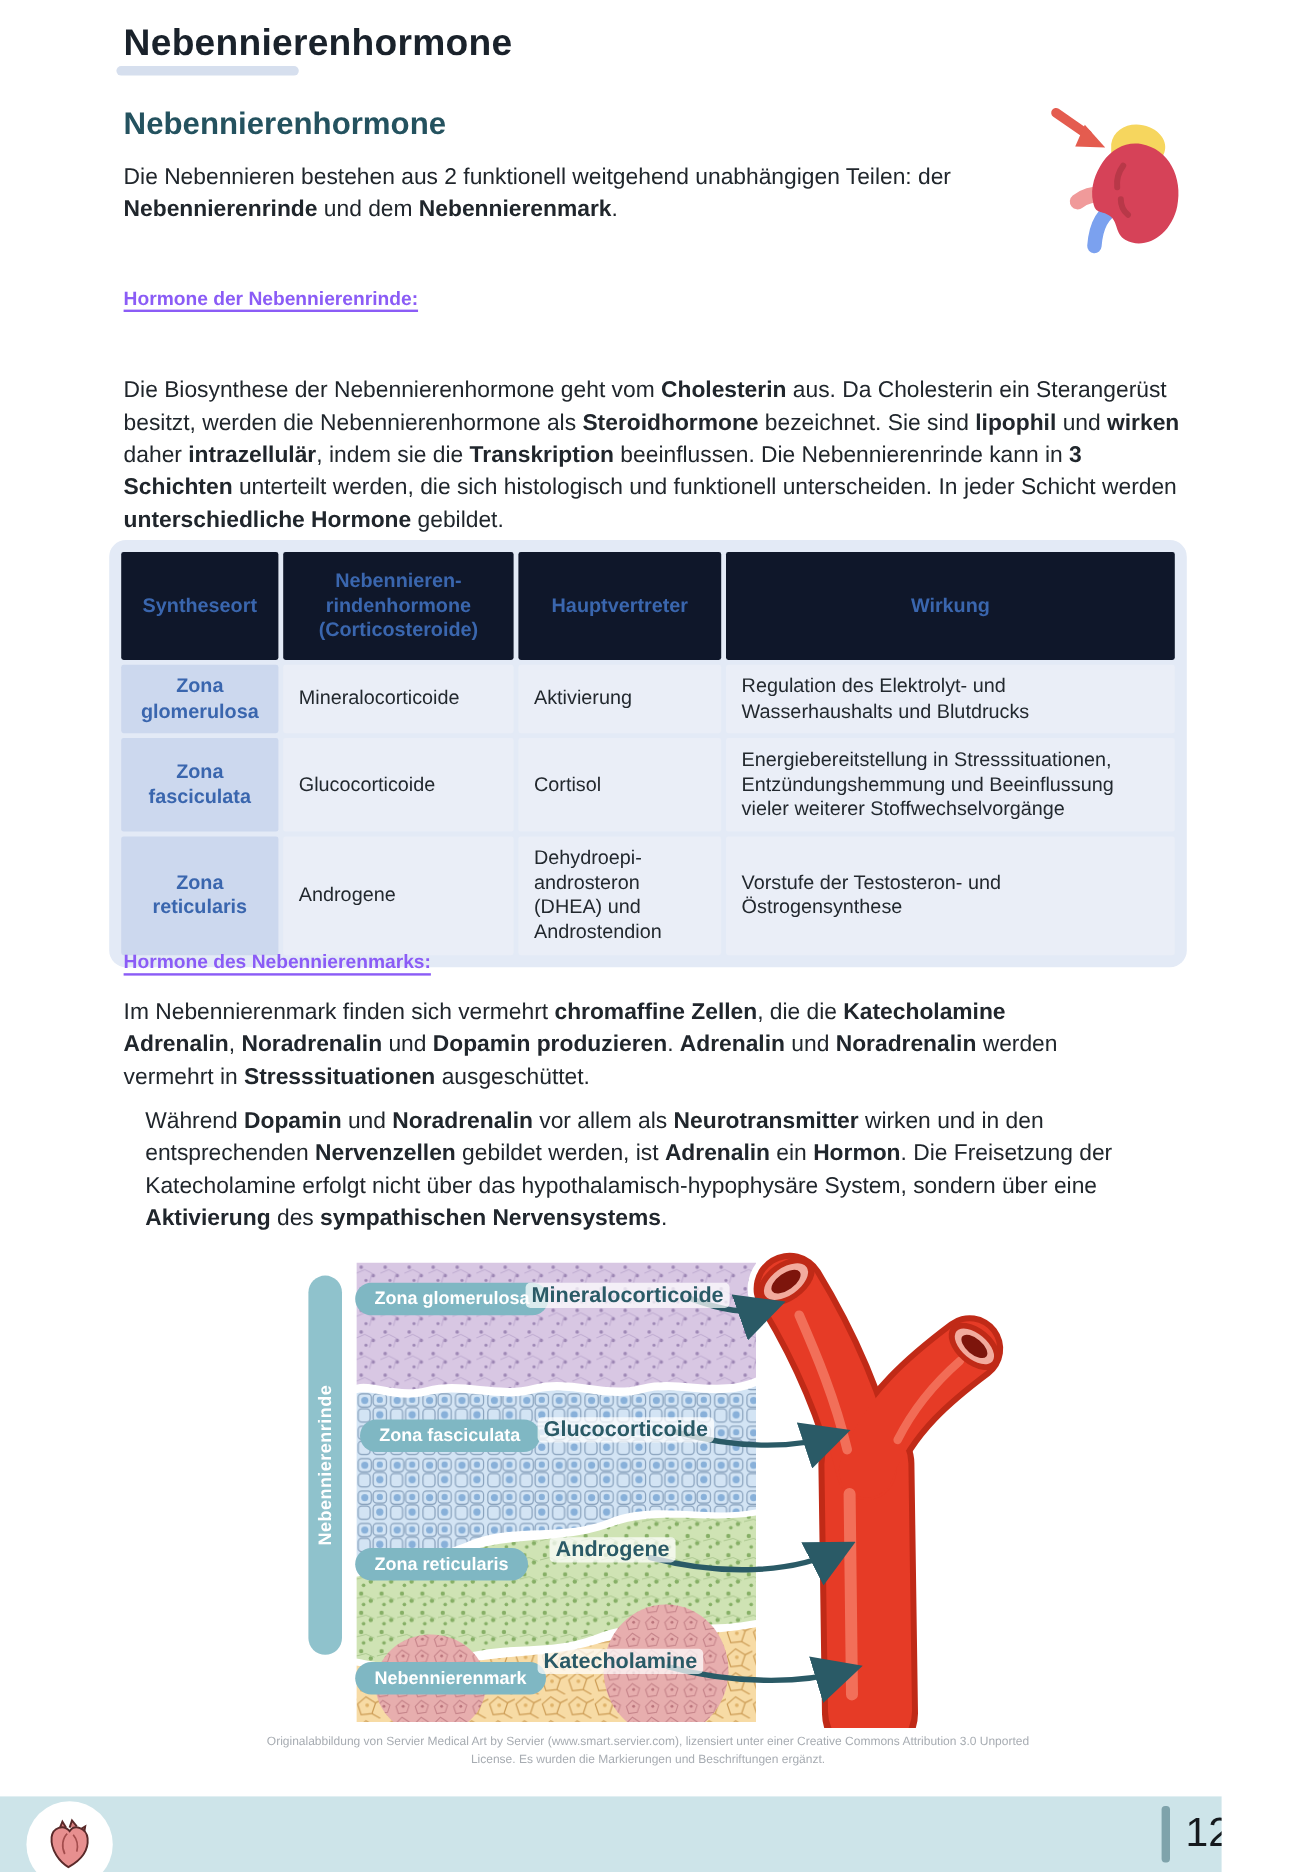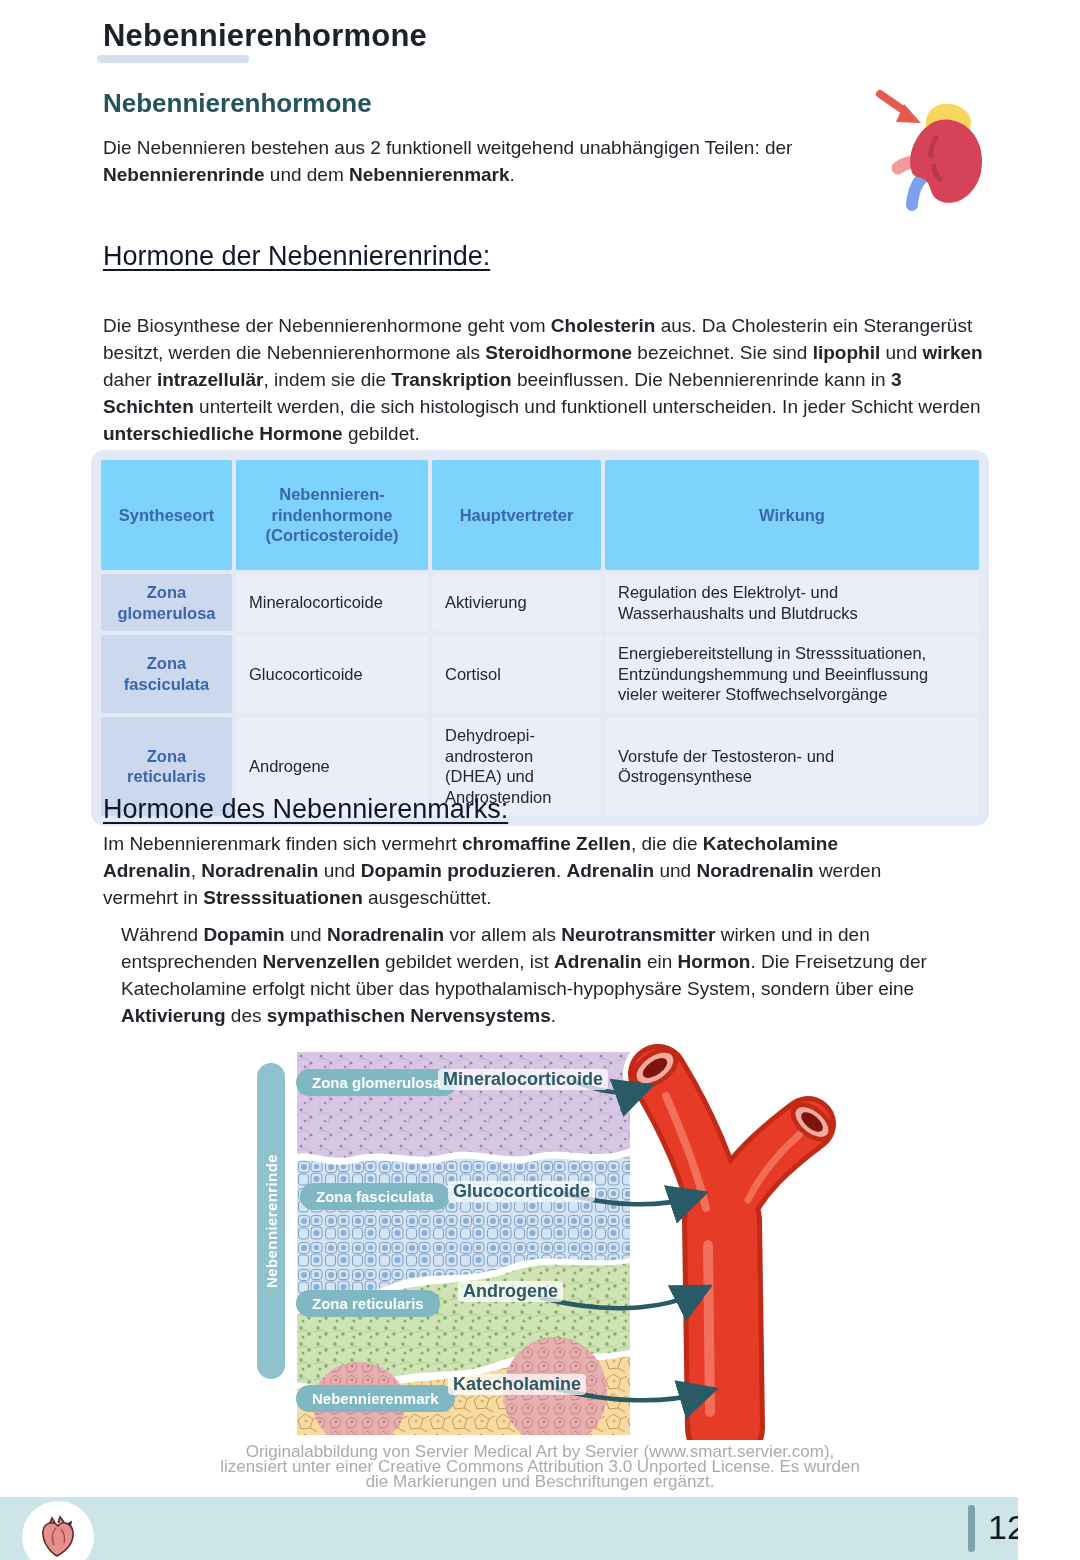--- a/index.html
+++ b/index.html
@@ -4,56 +4,56 @@
 <style>
   html,body{margin:0;padding:0;background:#fff;}
   .page{position:relative;width:1018px;height:1560px;background:#fff;overflow:hidden;
         font-family:"Liberation Sans",sans-serif;color:#21272e;}
   .abs{position:absolute;}
 
   
   .h1{left:103px;top:18px;font-size:31px;font-weight:bold;color:#1a222b;letter-spacing:.2px;}
   .h1bar{left:97px;top:55px;width:152px;height:8px;background:#d6dfee;border-radius:4px;}
   .h2{left:103px;top:88px;font-size:26px;font-weight:bold;color:#24525f;}
-  .h3{font-size:27px;font-weight:normal;color:#0f172a;text-decoration:underline;
+  .h3{font-size:16px;font-weight:bold;color:#8b5cf6;text-decoration:underline;
       text-decoration-thickness:2px;text-underline-offset:4px;}
   .h3a{left:103px;top:241px;}
   .h3b{left:103px;top:794px;}
 
   
   .para{font-size:19px;line-height:27px;color:#20262c;}
   .p-intro{left:103px;top:134px;width:790px;}
   .p-cortex{left:103px;top:277px;width:880px;margin-top:35px;}
   .p-med1{left:103px;top:830px;width:820px;}
   .p-med2{left:121px;top:921px;width:810px;}
 
   
   .tbl{left:91px;top:450px;width:898px;background:#e3eaf6;border-radius:14px;
        padding:10px;box-sizing:border-box;display:grid;
        grid-template-columns:131px 192px 169px 1fr;gap:4px;}
   .cell{border-radius:2px;font-size:16.5px;line-height:1.25;box-sizing:border-box;}
-  .th{background:#7dd3fc;color:#3a66ae;font-weight:bold;display:flex;align-items:center;
-      justify-content:center;text-align:center;padding:24px 8px;}
+  .th{background:#0f172a;color:#3a66ae;font-weight:bold;display:flex;align-items:center;
+      justify-content:center;text-align:center;padding:14px 8px;}
   .zone{background:#ccd8ee;color:#3a66ae;font-weight:bold;display:flex;align-items:center;
         justify-content:center;text-align:center;padding:8px 8px;}
   .td{background:#eaeef7;color:#22282e;display:flex;align-items:center;padding:8px 13px;}
   .pre{white-space:pre-line;}
 
   
   .sidebar-pill{left:257px;top:1063px;width:28px;height:316px;background:#8fc2cc;border-radius:14px;
         display:flex;align-items:center;justify-content:center;}
   .sidebar-pill span{writing-mode:vertical-rl;transform:rotate(180deg);color:#fff;
         font-weight:bold;font-size:15px;letter-spacing:.4px;}
   .zpill{position:absolute;background:#7fb7c3;color:#fff;font-weight:bold;font-size:15px;
         padding:5px 16px;border-radius:15px;white-space:nowrap;}
   .hlabel{position:absolute;color:#2a5a66;font-weight:bold;font-size:18px;
         background:rgba(255,255,255,.72);padding:0 5px;border-radius:4px;white-space:nowrap;}
 
   
-  .attr{left:210px;top:1444px;width:660px;text-align:center;font-size:17px;
+  .attr{left:210px;top:1444px;width:660px;text-align:center;font-size:10px;
         line-height:15px;color:#a7acb2;}
 
   
   .footer{left:0;top:1497px;width:1080px;height:63px;background:#cde4e9;}
   .heart-circle{left:22px;top:1501px;width:72px;height:72px;background:#fff;border-radius:50%;
         display:flex;align-items:center;justify-content:center;}
   .pagenum-bar{left:968px;top:1505px;width:7px;height:47px;background:#7fa3ab;border-radius:3px;}
   .pagenum{left:988px;top:1508px;font-size:34px;color:#15191d;}
 </style>
 </head>

